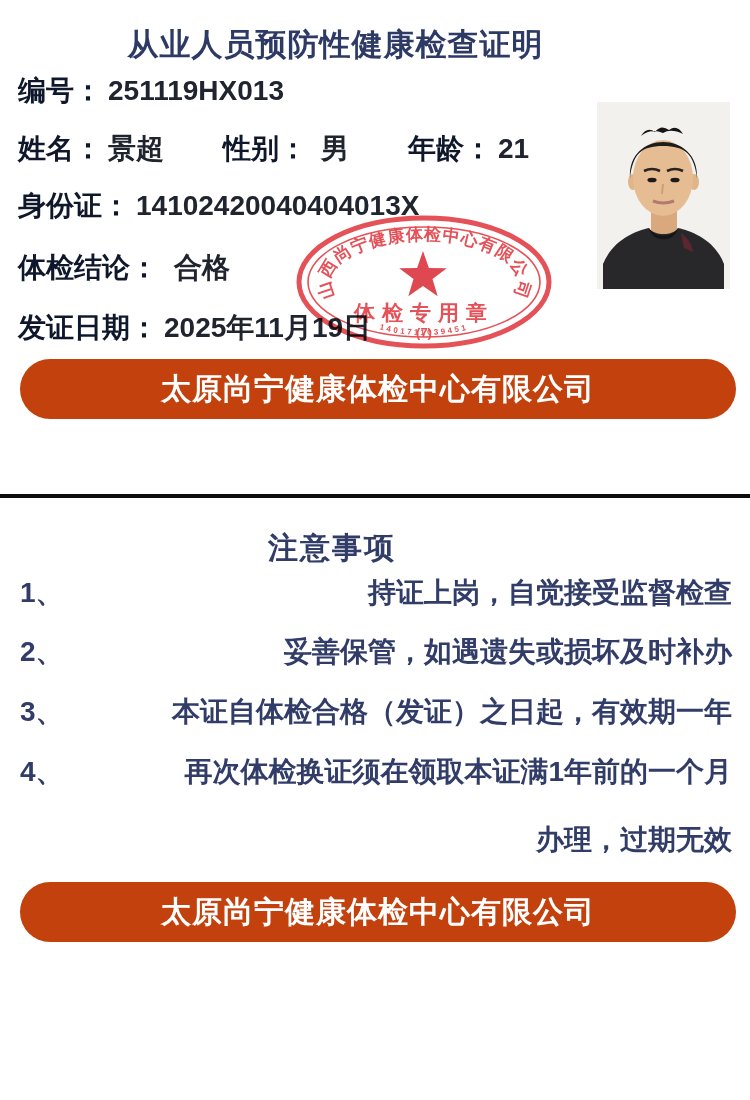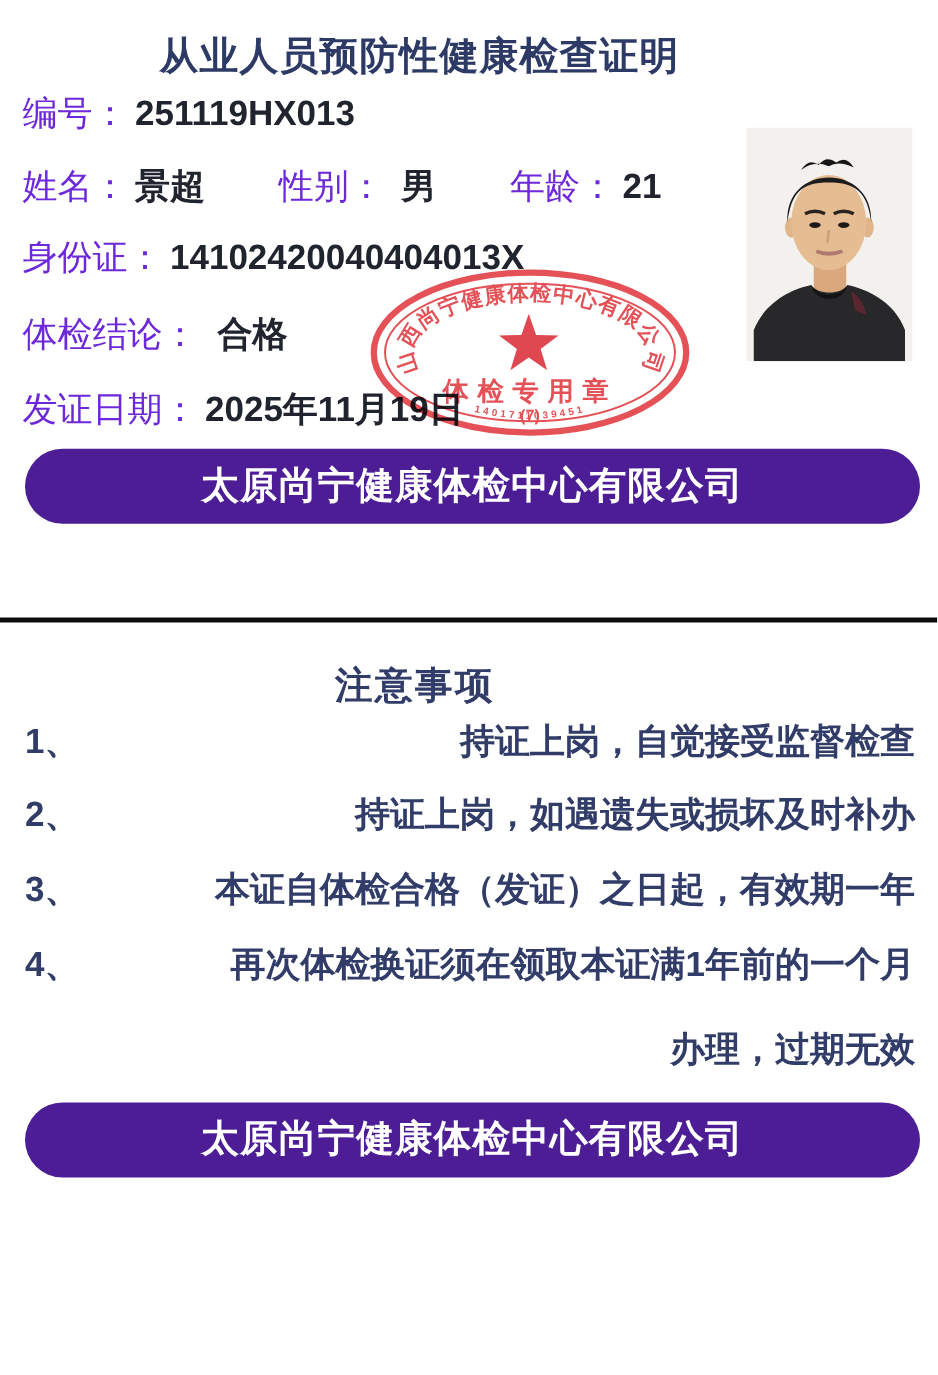--- a/index.html
+++ b/index.html
@@ -5,35 +5,35 @@
   html,body{margin:0;padding:0;background:#fff;}
   .page{
     position:relative;width:750px;height:1100px;margin:0 auto;background:#ffffff;
     font-family:"Liberation Sans","DejaVu Sans",sans-serif;overflow:hidden;
   }
   .cert-title{
     position:absolute;top:24px;left:0;width:671px;text-align:center;
     font-size:31px;font-weight:bold;color:#2e3a66;letter-spacing:1px;
   }
   .row{position:absolute;left:18px;height:34px;line-height:34px;white-space:nowrap;}
-  .row .lbl{font-size:28px;font-weight:normal;color:#6d28d9;margin-top:36px;}
+  .row .lbl{font-size:28px;font-weight:bold;color:#0f172a;margin-top:36px;}
   .row .v{font-size:28px;font-weight:bold;color:#20242e;margin-left:6px;}
   .r-number{top:74px;}
   .r-person{top:132px;left:0;width:750px;}
   .pair{position:absolute;top:0;height:34px;line-height:34px;}
   .pair.p-name{left:18px;}
   .pair.p-gender{left:223px;}
   .pair.p-gender .v{margin-left:14px;}
   .pair.p-age{left:408px;}
   .r-id{top:189px;}
   .r-result{top:251px;}
   .r-result .v{margin-left:16px;}
   .r-date{top:311px;}
   .banner{
-    position:absolute;left:20px;width:716px;height:60px;background:#4c1d95;
+    position:absolute;left:20px;width:716px;height:60px;background:#c2410c;
     color:#ffffff;font-size:30px;font-weight:bold;text-align:center;line-height:60px;
     letter-spacing:1px;
     border-radius:30px;
   }
   .banner-1{top:359px;}
   .banner-2{top:882px;}
   .divider{position:absolute;top:494px;left:0;width:750px;height:4px;background:#0c0c0c;}
   .photo{position:absolute;top:102px;left:597px;width:133px;height:187px;}
   .stamp{position:absolute;top:210px;left:289px;width:270px;height:148px;
     mix-blend-mode:multiply;opacity:.93;}
@@ -129,21 +129,21 @@
   <div class="divider"></div>
 
   <div class="notice-heading">注意事项</div>
 
   <div class="n-item i-0">
     <span class="num">1、</span>
     <span class="lines"><span class="line1">持证上岗，自觉接受监督检查</span></span>
   </div>
   <div class="n-item i-1">
     <span class="num">2、</span>
-    <span class="lines"><span class="line1">持证上岗，如遇遗失或损坏及时补办</span></span>
+    <span class="lines"><span class="line1">妥善保管，如遇遗失或损坏及时补办</span></span>
   </div>
   <div class="n-item i-2">
     <span class="num">3、</span>
     <span class="lines"><span class="line1">本证自体检合格（发证）之日起，有效期一年</span></span>
   </div>
   <div class="n-item i-3">
     <span class="num">4、</span>
     <span class="lines"><span class="line1">再次体检换证须在领取本证满1年前的一个月</span><div class="line2">办理，过期无效</div></span>
   </div>
 

